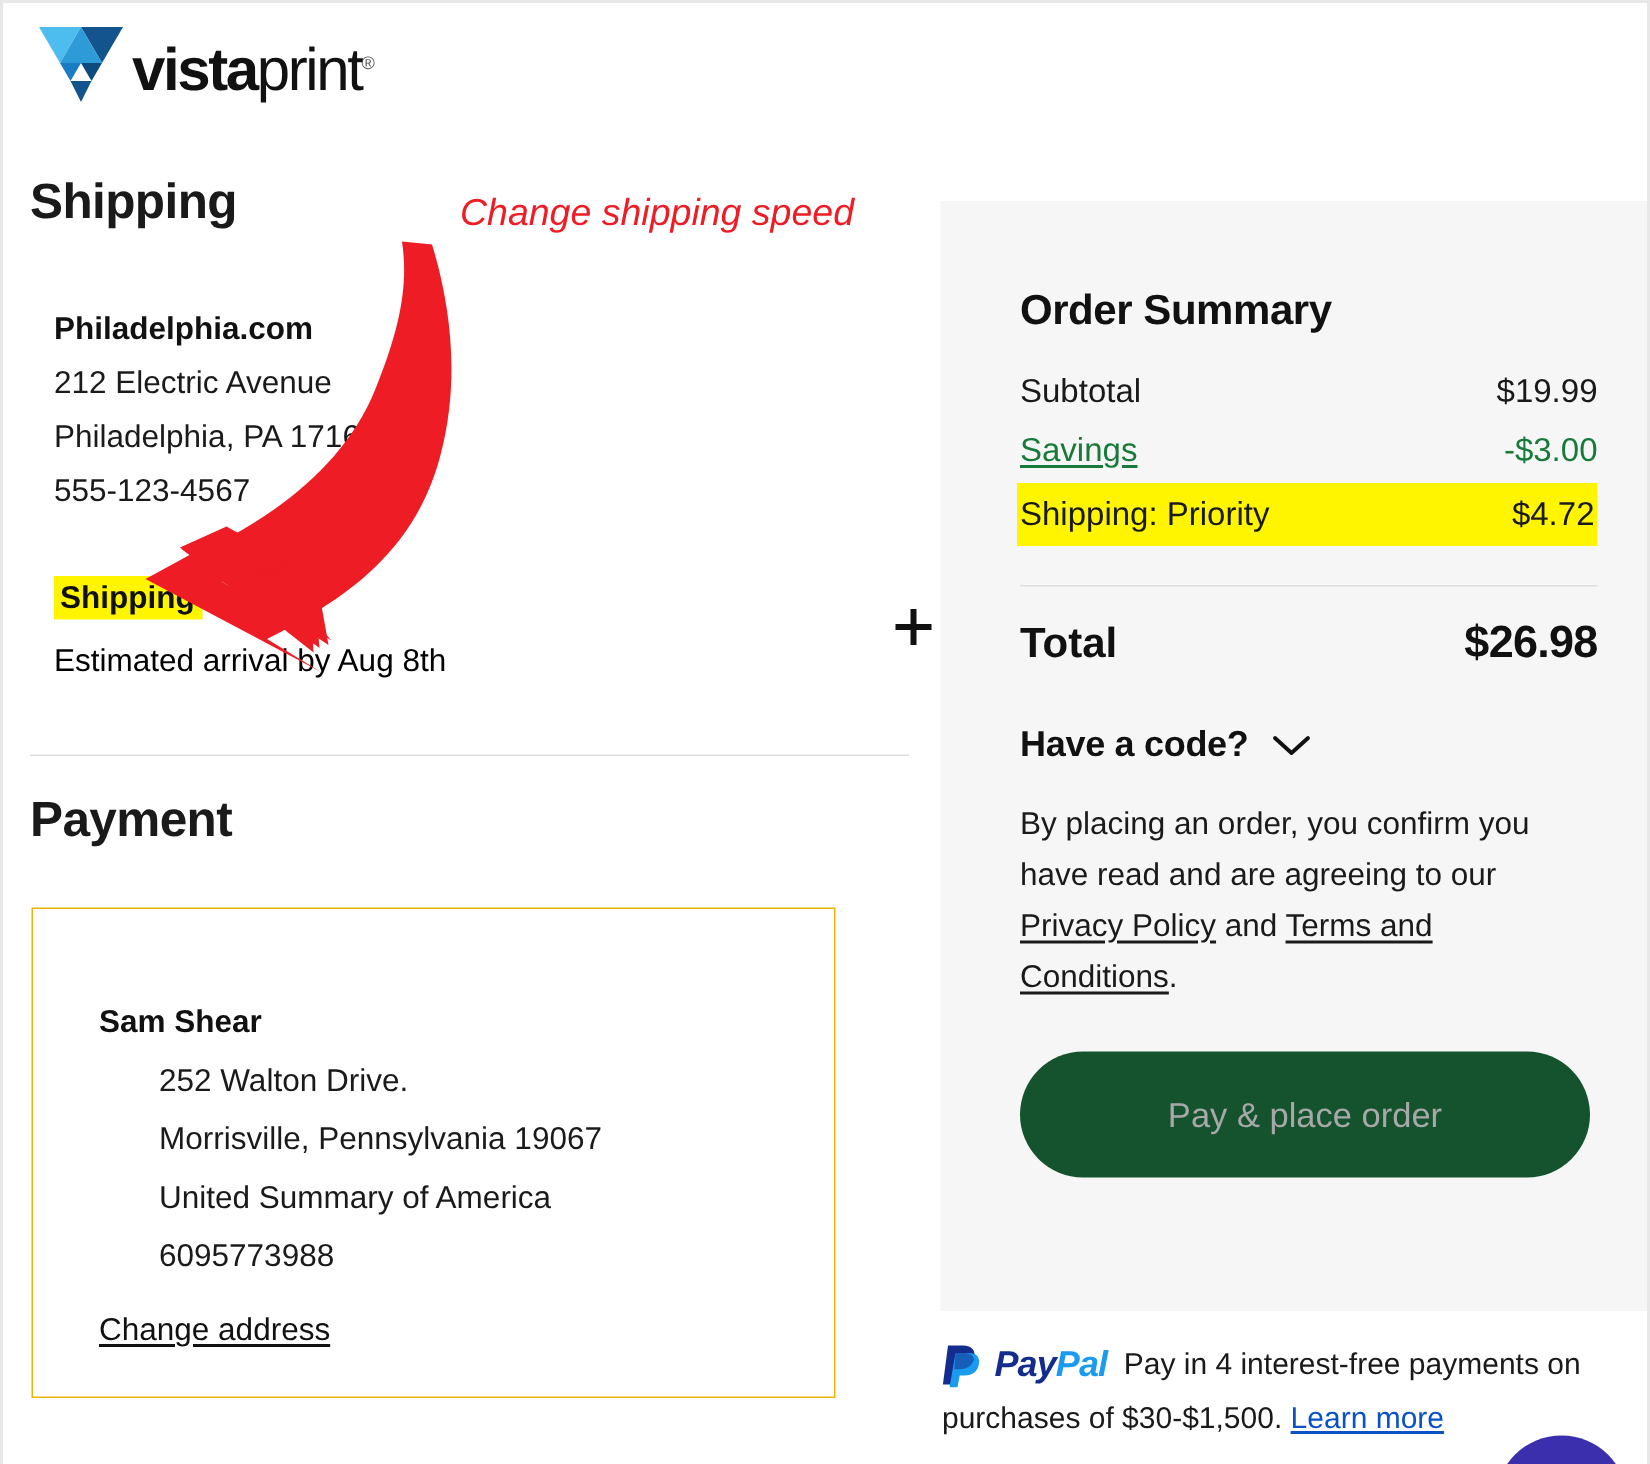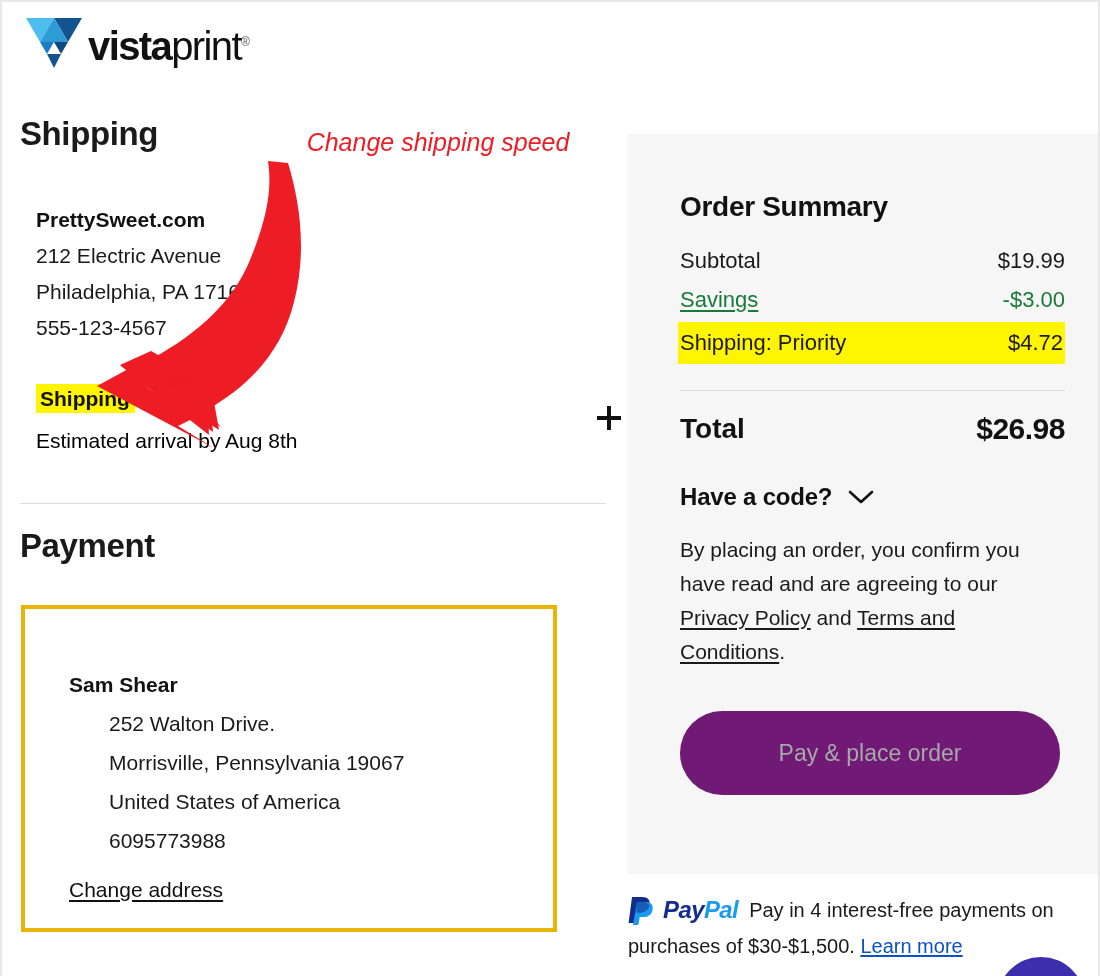--- a/index.html
+++ b/index.html
@@ -127,21 +127,21 @@
   #payment-title {
     position: absolute;
     left: 0px; top: 412px;
   }
 
   #payment-card {
     position: absolute;
     left: 1px; top: 491px;
     width: 536px;
     height: 327px;
-    border: 4px solid #eab308;
+    border: 1px solid #eab308;
     box-sizing: border-box;
     background: #fff;
   }
   #payment-card-inner {
     position: absolute;
     left: 44px; top: 56px;
   }
   .pay-name {
     font-size: 21px;
     font-weight: 700;
@@ -248,24 +248,24 @@
     width: 372px;
   }
   #legal-text .lnk {
     text-decoration: underline;
     text-underline-offset: 3px;
     color: #1a1a1a;
     cursor: pointer;
   }
 
   #pay-button {
-    margin-top: 42px;
+    margin-top: 32px;
     width: 380px;
     height: 84px;
-    background: #701a75;
+    background: #14532d;
     border: none;
     border-radius: 42px;
     color: #a8a8a8;
     font-size: 23px;
     font-family: "Liberation Sans", "DejaVu Sans", sans-serif;
     cursor: default;
   }
 
   
   #paypal-banner {
@@ -354,21 +354,21 @@
         <span>vista</span><span class="thin">print</span><span id="logo-reg">®</span>
       </div>
     </div>
   </div>
 
   <div id="left-col">
 
     <h1 class="section-title">Shipping</h1>
 
     <div id="shipping-block">
-      <div class="addr-name">PrettySweet.com</div>
+      <div class="addr-name">Philadelphia.com</div>
       <div class="addr-line">212 Electric Avenue</div>
       <div class="addr-line">Philadelphia, PA 17163</div>
       <div class="addr-line">555-123-4567</div>
     </div>
 
     <div id="ship-speed">
       <span class="hl-yellow">Shipping</span>
     </div>
 
     <div id="ship-eta">Estimated arrival by Aug 8th</div>
@@ -380,21 +380,21 @@
 
     <div id="divider-1"></div>
 
     <h1 id="payment-title" class="section-title">Payment</h1>
 
     <div id="payment-card">
       <div id="payment-card-inner">
         <div class="pay-name">Sam Shear</div>
         <div class="pay-line">252 Walton Drive.</div>
         <div class="pay-line">Morrisville, Pennsylvania 19067</div>
-        <div class="pay-line">United States of America</div>
+        <div class="pay-line">United Summary of America</div>
         <div class="pay-line">6095773988</div>
         <a id="change-address">Change address</a>
       </div>
     </div>
   </div>
 
   <div id="summary-panel">
     <div id="summary-inner">
 
       <div id="order-summary-title">Order Summary</div>

